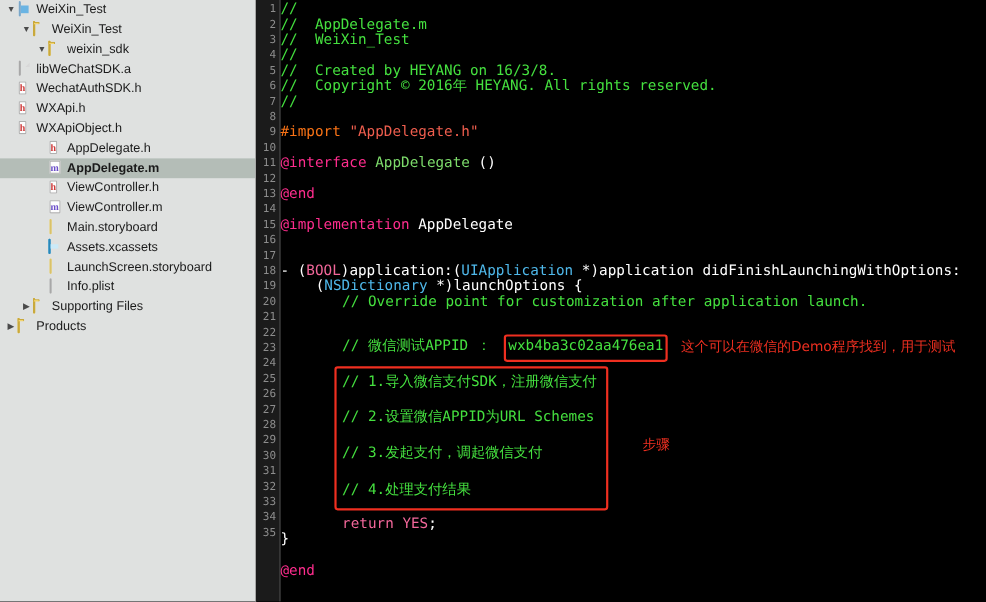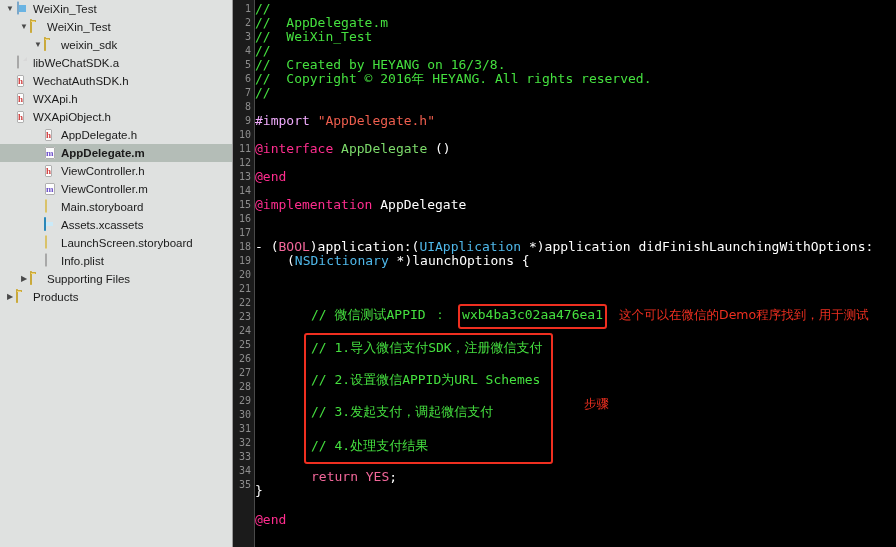--- a/index.html
+++ b/index.html
@@ -205,21 +205,21 @@
     font-size: 13px;
     line-height: 14px;
     color: #ffffff;
     letter-spacing: 0px;
   }
   .cm  { color: #45e03f; }           
   .kw  { color: #ff2d8e; }           
   .kw2 { color: #f2679a; }           
   .cls { color: #4fb8ea; }           
   .str { color: #ef5e4e; }           
-  .pre { color: #f0abfc; }           
+  .pre { color: #f97316; }           
   .pln { color: #ffffff; }
   .grn { color: #7ddb6b; }           
 
   
   .redbox {
     position: absolute;
     border: 2px solid #ef2f20;
     border-radius: 3px;
     box-sizing: border-box;
     pointer-events: none;
@@ -381,20 +381,21 @@
       <div class="code-line" style="top:142px"><span class="kw">@interface</span><span class="pln"> </span><span class="grn">AppDelegate</span><span class="pln"> </span><span class="pln">()</span></div>
 
       <div class="code-line kw" style="top:170px">@end</div>
 
       <div class="code-line" style="top:198px"><span class="kw">@implementation</span><span class="pln"> </span><span class="pln">AppDelegate</span></div>
 
       <div class="code-line" style="top:240px"><span class="pln">- (</span><span class="kw2">BOOL</span><span class="pln">)application:(</span><span class="cls">UIApplication</span><span class="pln"> *)application didFinishLaunchingWithOptions:</span></div>
 
       <div class="code-line" style="top:254px; left:32px"><span class="pln">(</span><span class="cls">NSDictionary</span><span class="pln"> *)launchOptions {</span></div>
 
+      <div class="code-line cm" style="top:268px; left:56px">// Override point for customization after application launch.</div>
 
       <div class="code-line" style="top:308px; left:56px"><span class="cm">// 微信测试APPID ：</span><span class="cm">  </span><span class="cm" id="appid-text">wxb4ba3c02aa476ea1</span></div>
 
       <div class="code-line cm" style="top:341px; left:56px">// 1.导入微信支付SDK，注册微信支付</div>
       <div class="code-line cm" style="top:373px; left:56px">// 2.设置微信APPID为URL Schemes</div>
       <div class="code-line cm" style="top:405px; left:56px">// 3.发起支付，调起微信支付</div>
       <div class="code-line cm" style="top:439px; left:56px">// 4.处理支付结果</div>
 
       <div class="code-line" style="top:470px; left:56px"><span class="kw2">return</span><span class="pln"> </span><span class="kw2">YES</span><span class="pln">;</span></div>
 

